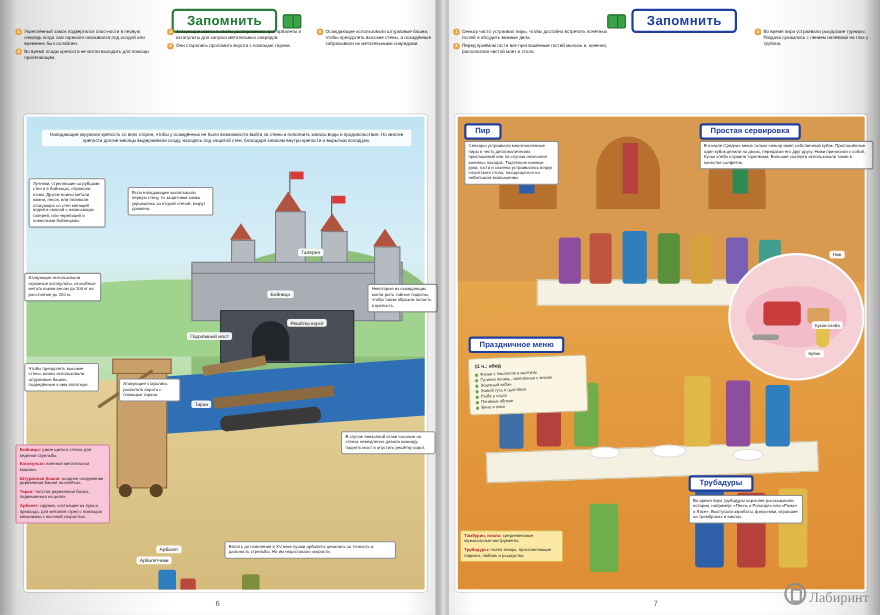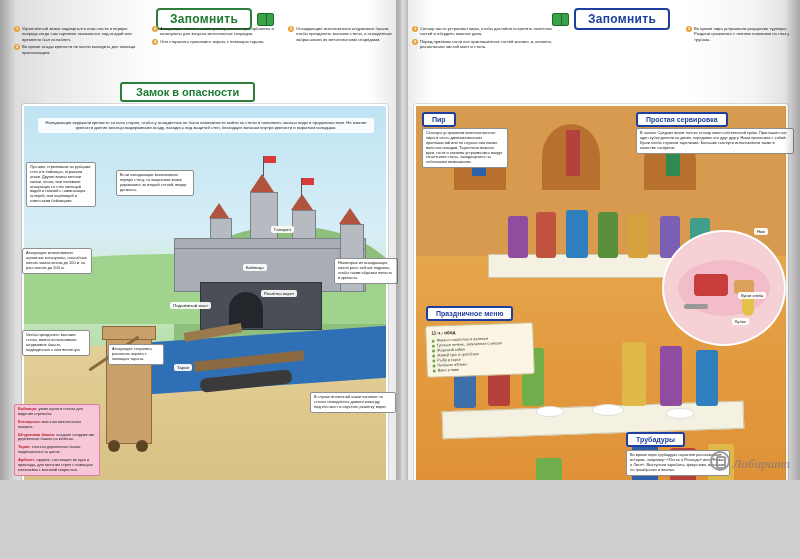--- a/index.html
+++ b/index.html
@@ -2,21 +2,21 @@
 <html><head>
 <meta charset="utf-8">
 <style>
   html,body{margin:0;padding:0;}
   body{
     width:800px;height:559px;overflow:hidden;
     background:#cfcfcf;
     font-family:"Liberation Sans", sans-serif;
   }
   #page{
-    position:relative;width:800px;height:480px;
+    position:relative;width:800px;height:559px;
     background:linear-gradient(90deg,#d8d8d8 0%, #e8e8e8 6%, #f2f2f2 12%, #ffffff 20%, #ffffff 46%, #e9e9e9 49.5%, #d2d2d2 50%, #e9e9e9 50.5%, #ffffff 54%, #ffffff 86%, #f4f4f4 94%, #dcdcdc 100%);
     overflow:hidden;
   }
   
   .gutter{
     position:absolute;left:396px;top:0;width:12px;height:559px;
     background:linear-gradient(90deg,rgba(0,0,0,.28),rgba(0,0,0,.06) 45%,rgba(0,0,0,.03) 55%,rgba(0,0,0,.22));
     z-index:40;pointer-events:none;
   }
   .pageedge{position:absolute;top:0;height:559px;width:16px;z-index:39;pointer-events:none;}
@@ -116,21 +116,21 @@
   .menu-scroll{
     position:absolute;background:#fbf6e4;border:1px solid #cdbf92;border-radius:3px;
     font-size:3.8px;line-height:1.3;color:#333;padding:4px 5px;transform:rotate(-2deg);
   }
   .menu-scroll .mhead{font-weight:bold;font-size:4.6px;margin-bottom:2px;color:#222;}
   .menu-scroll .mline{display:flex;gap:2px;}
   .menu-scroll .dot{width:3px;height:3px;border-radius:50%;background:#6aa84f;flex:0 0 auto;margin-top:1px;}
 
   .watermark{
     position:absolute;right:10px;bottom:8px;z-index:60;color:#7b7b7b;font-size:13px;
-    font-family:"Liberation Serif", serif;opacity:.85;font-style:italic;
+    font-family:"Liberation Serif", serif;opacity:.85;
   }
   .wm-logo{display:inline-block;width:16px;height:16px;border-radius:50%;border:2px solid #8a8a8a;position:relative;vertical-align:-3px;margin-right:3px;}
   .wm-logo:after{content:"";position:absolute;left:4px;top:3px;width:6px;height:9px;border:2px solid #8a8a8a;border-radius:2px;}
 </style>
 </head>
 <body>
 
 <div id="page">
   <div class="spread">
 
@@ -210,21 +210,20 @@
 
         <div class="label-lead" style="left:247px;top:120px;">Галерея</div>
         <div class="label-lead" style="left:219px;top:158px;">Бойница</div>
         <div class="label-lead" style="left:237px;top:184px;">Решётка ворот</div>
         <div class="label-lead" style="left:146px;top:196px;">Подъёмный мост</div>
         <div class="label-lead" style="left:150px;top:258px;">Таран</div>
         <div class="label-lead" style="left:118px;top:390px;">Арбалет</div>
         <div class="label-lead" style="left:100px;top:400px;">Арбалетчики</div>
       </div>
 
-      <div class="title-plate" style="left:116px;top:82px;">Замок в опасности</div>
 
       <div class="callout" style="left:34px;top:118px;width:330px;background:rgba(255,255,255,.88);border:none;font-size:4.2px;text-align:center;">Нападающие окружали крепость со всех сторон, чтобы у осаждённых не было возможности выйти за стены и пополнить запасы воды и продовольствия. Но многие крепости долгие месяцы выдерживали осаду, находясь под защитой стен, благодаря запасам внутри крепости и вырытым колодцам.</div>
 
       <div class="callout" style="left:22px;top:162px;width:62px;">Лучники, стрелявшие за рубцами стен и в бойницах, отражали атаки. Другие воины метали камни, песок, или поливали атакующих со стен кипящей водой и смолой с нависающих галерей, или черепицей и навесными бойницами.</div>
       <div class="callout" style="left:112px;top:170px;width:70px;">Если нападающие захватывали первую стену, то защитники замка укрывались за второй стеной, вокруг донжона.</div>
       <div class="callout" style="left:18px;top:248px;width:62px;">Атакующие использовали огромные катапульты, способные метать камни весом до 100 кг на расстояние до 200 м.</div>
       <div class="callout" style="left:18px;top:330px;width:60px;">Чтобы преодолеть высокие стены, воины использовали штурмовые башни, подведённые к ним вплотную.</div>
       <div class="callout" style="left:104px;top:344px;width:48px;">Атакующие старались расколоть ворота с помощью тарана.</div>
       <div class="callout" style="left:330px;top:258px;width:56px;">Некоторые из осаждающих могли рыть тайные подкопы, чтобы таким образом попасть в крепость.</div>
       <div class="callout" style="left:306px;top:392px;width:78px;">В случае внезапной атаки часовые на стенах немедленно давали команду поднять мост и опустить решётку ворот.</div>

